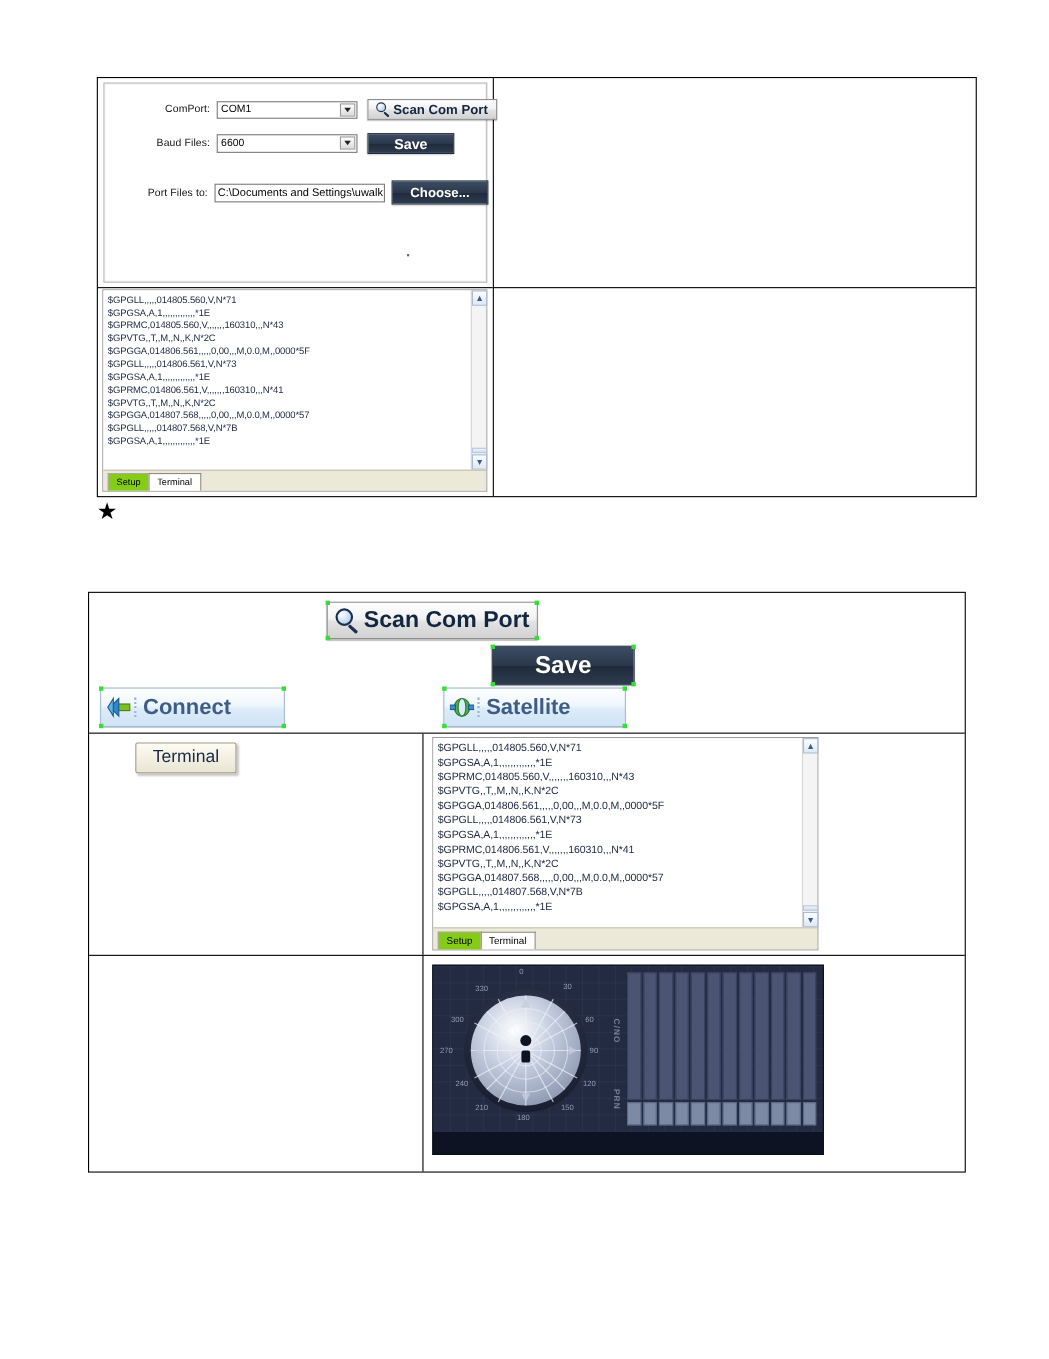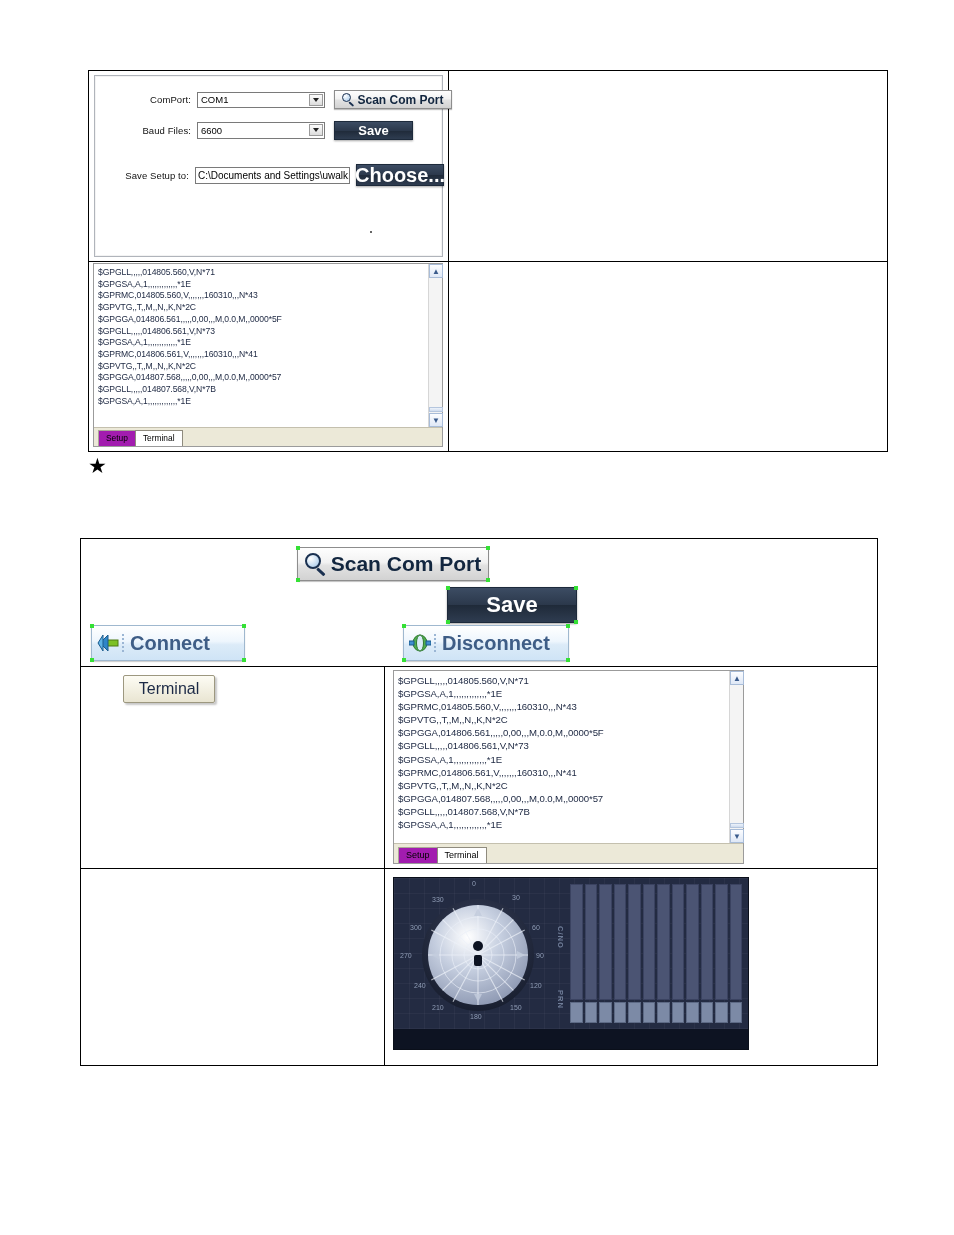--- a/index.html
+++ b/index.html
@@ -113,21 +113,21 @@
     cursor: pointer;
   }
   .sb-grip { width: 14px; height: 5px; background: linear-gradient(#eef3fb,#cfdcee); border: 1px solid #b5c6de; margin-bottom: 1px;}
   .term-tabs {
     position: absolute; left: 0; right: 0; bottom: 0; height: 19px;
     background: #ece9d8; border-top: 1px solid #c4c0ae;
     display: flex; align-items: flex-end; padding-left: 4px;
   }
   .ttab {
     font-size: 8.4px; color: #000; padding: 2px 7px 3px 7px;
-    border: 1px solid #aca899; border-bottom: none; background: #a21caf;
+    border: 1px solid #aca899; border-bottom: none; background: #84cc16;
     margin-right: -1px; cursor: pointer;
   }
   .ttab.sel { background: #ffffff; border-color: #8f8b7e; position: relative; z-index: 2; }
 
   
   .star {
     position: absolute; left: 88px; top: 455px;
     font-size: 21px; line-height: 21px; color: #000;
   }
 
@@ -257,25 +257,25 @@
             <span class="arrowbox">
                 <span class="tri"></span>
               </span>
           </div>
           <div class="btn-dark" style="width:79px; height:19px; margin-left:9px; font-size:13px;">
             <span>Save</span>
           </div>
         </div>
 
         <div class="field-row" style="left:18px; top:88px;">
-          <div class="flabel" style="width:76px;">Save Setup to:</div>
+          <div class="flabel" style="width:76px;">Port Files to:</div>
           <div class="txtbox" style="width:155px; margin-left:6px;">
             <span>C:\Documents and Settings\uwalk.k</span>
           </div>
-          <div class="btn-dark" style="width:88px; height:22px; margin-left:6px; font-size:20px;">
+          <div class="btn-dark" style="width:88px; height:22px; margin-left:6px; font-size:12px;">
             <span>Choose...</span>
           </div>
         </div>
 
         <span class="dot-artifact" style="left:275px; top:155px;"></span>
       </div>
 
       <div class="term-panel" style="top:192px;">
         <div class="term-text">
           <div class="term-line">$GPGLL,,,,,014805.560,V,N*71</div>
@@ -330,21 +330,21 @@
         </div>
 
         <div class="btn-dark" style="position:absolute;left:366px;top:48px;width:130px;height:36px;font-size:22px;">
           <span>Save</span>
           <span class="sel-handle" style="left:-2px;top:-2px;"></span>
           <span class="sel-handle" style="right:-2px;top:-2px;"></span>
           <span class="sel-handle" style="left:-2px;bottom:-2px;"></span>
           <span class="sel-handle" style="right:-2px;bottom:-2px;"></span>
         </div>
 
-        <div class="btn-glass" style="position:absolute;left:10px;top:86px;width:154px;height:36px;">
+        <div class="btn-glass" style="position:absolute;left:10px;top:86px;width:168px;height:36px;">
           <span class="conn-icon">
             <svg width="22" height="20" viewBox="0 0 22 20" aria-hidden="true">
               <rect x="10" y="7" width="11" height="6" fill="#7cc024" stroke="#4d7a12" stroke-width="1"></rect>
               <path d="M11 2 L3 10 L11 18 Z" fill="#2f86c8" stroke="#1b5a8c" stroke-width="1"></path>
               <path d="M6 2 L1 10 L6 18 Z" fill="#5fb3e6" stroke="#1b5a8c" stroke-width="1"></path>
             </svg>
           </span>
           <span class="dots-sep"></span>
           <span>Connect</span>
           <span class="sel-handle" style="left:-2px;top:-2px;"></span>
@@ -356,21 +356,21 @@
         <div class="btn-glass" style="position:absolute;left:322px;top:86px;width:166px;height:36px;">
           <span class="conn-icon">
             <svg width="22" height="20" viewBox="0 0 22 20" aria-hidden="true">
               <ellipse cx="11" cy="10" rx="7" ry="8" fill="#4fae4f" stroke="#2e7a2e" stroke-width="1"></ellipse>
               <ellipse cx="11" cy="10" rx="3.5" ry="8" fill="#d8ecf7" stroke="#2e7a2e" stroke-width="1"></ellipse>
               <rect x="0" y="8" width="5" height="4" fill="#3f8fd0" stroke="#1b5a8c" stroke-width="1"></rect>
               <rect x="17" y="8" width="5" height="4" fill="#3f8fd0" stroke="#1b5a8c" stroke-width="1"></rect>
             </svg>
           </span>
           <span class="dots-sep"></span>
-          <span>Disconnect</span>
+          <span>Satellite</span>
           <span class="sel-handle" style="left:-2px;top:-2px;"></span>
           <span class="sel-handle" style="right:-2px;top:-2px;"></span>
           <span class="sel-handle" style="left:-2px;bottom:-2px;"></span>
           <span class="sel-handle" style="right:-2px;bottom:-2px;"></span>
         </div>
 
       </div>
     </div>
 
     <div class="t2row r2">

